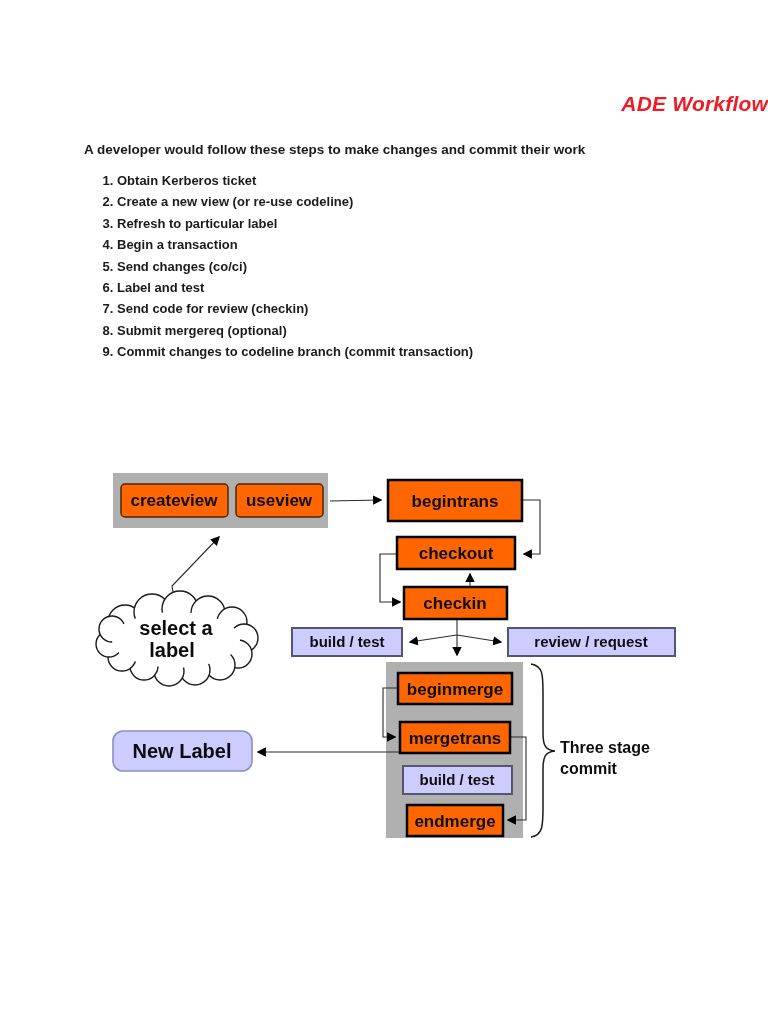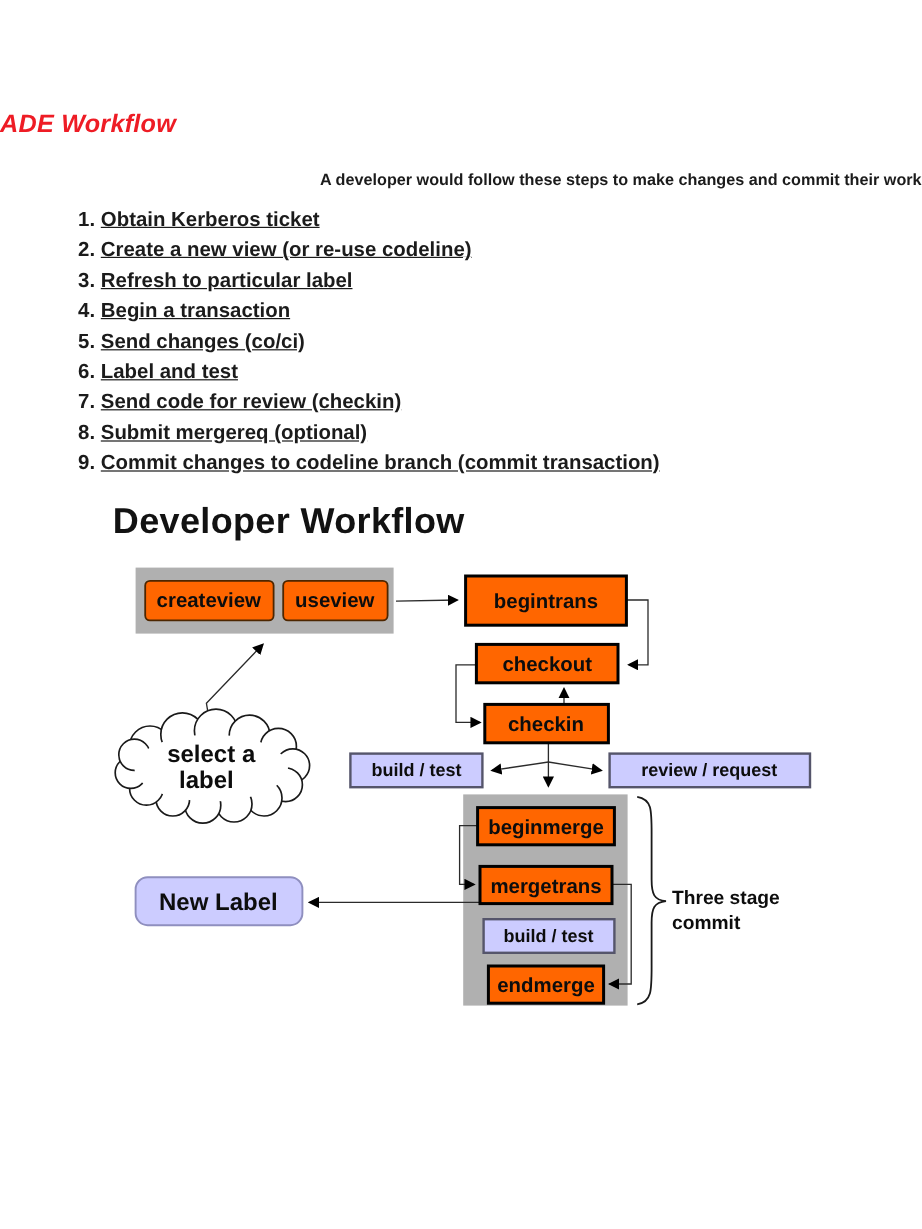--- a/index.html
+++ b/index.html
@@ -3,31 +3,31 @@
 <meta charset="utf-8">
 <style>
   html,body{margin:0;padding:0;}
   body{
     width:768px;height:1024px;background:#ffffff;
     font-family:"Liberation Sans",sans-serif;
     position:relative;overflow:hidden;
   }
   .page{position:relative;width:768px;height:1024px;background:#ffffff;}
   .doc-title{
-    margin:0;padding-top:92px;text-align:left;
+    margin:0;padding-top:92px;text-align:right;
     font-size:21px;font-weight:bold;font-style:italic;color:#ee1c25;
     letter-spacing:0.2px;
   }
   .doc-subtitle{
     margin:26px 0 0 84px;
-    font-size:13.5px;font-weight:bold;color:#1b1b1b;text-align:right;
+    font-size:13.5px;font-weight:bold;color:#1b1b1b;
   }
   ol.steps{
-    margin:17px 0 0 0;padding-left:84px;
-    font-size:17px;font-weight:bold;color:#1b1b1b;text-decoration:underline;
+    margin:17px 0 0 0;padding-left:117px;
+    font-size:13px;font-weight:bold;color:#1b1b1b;
   }
   ol.steps li{margin-bottom:8.4px;line-height:1;}
   .diagram-heading{
     position:absolute;left:94px;top:418px;margin:0;
     font-size:30px;font-weight:bold;color:#121212;letter-spacing:0.3px;
   }
   svg.diagram{position:absolute;left:0;top:450px;}
   svg text{font-family:"Liberation Sans",sans-serif;font-weight:bold;fill:#0d0d0d;}
   .t-node{font-size:17px;}
   .t-small{font-size:15px;}
@@ -49,21 +49,20 @@
       <li>Create a new view (or re-use codeline)</li>
       <li>Refresh to particular label</li>
       <li>Begin a transaction</li>
       <li>Send changes (co/ci)</li>
       <li>Label and test</li>
       <li>Send code for review (checkin)</li>
       <li>Submit mergereq (optional)</li>
       <li>Commit changes to codeline branch (commit transaction)</li>
     </ol>
 
-  <h2 class="diagram-heading">Developer Workflow</h2>
 
   <svg class="diagram" width="768" height="420" viewBox="0 450 768 420">
     <defs>
       <marker id="arr" viewBox="0 0 10 10" refX="8.5" refY="5" markerWidth="8.5" markerHeight="8.5" orient="auto-start-reverse">
         <path d="M0,0 L10,5 L0,10 z" fill="#000000"></path>
       </marker>
     </defs>
 
     <rect x="113" y="473" width="215" height="55" fill="#b0b0b0"></rect>
     <rect x="386" y="662" width="137" height="176" fill="#b0b0b0"></rect>

